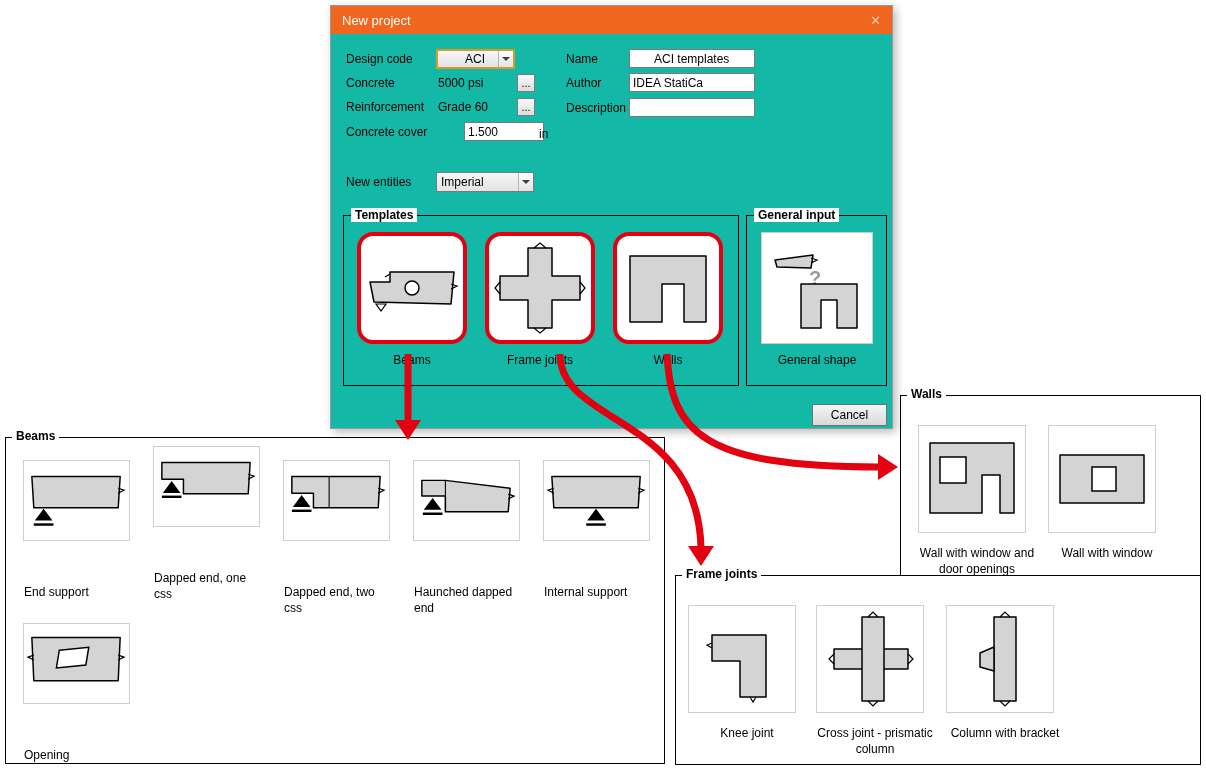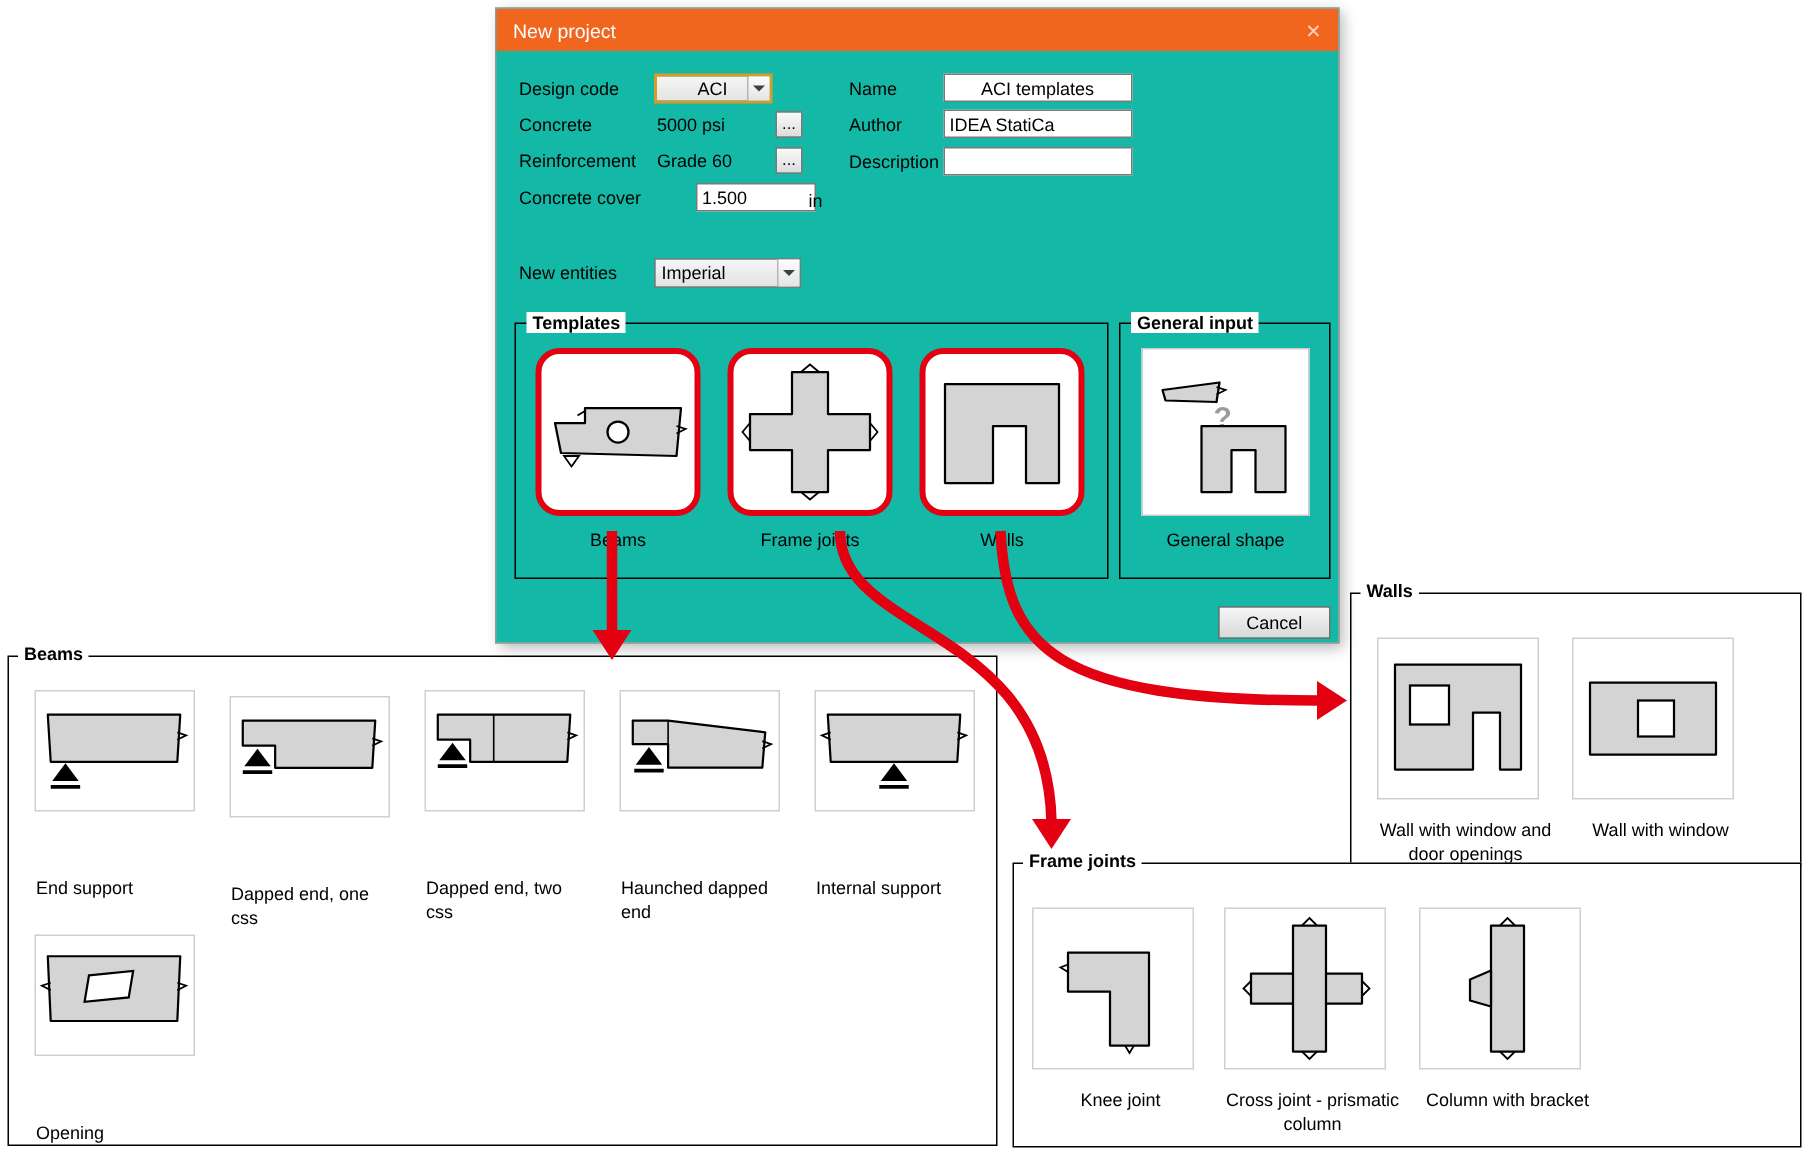--- a/index.html
+++ b/index.html
@@ -167,21 +167,21 @@
       <svg width="107" height="81" viewBox="0 0 107 81">
         <polygon class="shape" points="8,16 98,16 96,48 10,48"></polygon>
         <path class="tick" d="M96,28 l6,2 -6,3"></path>
         <polygon class="support" points="20,49 11,61 29,61"></polygon>
         <path class="gline" d="M10,65 H30"></path>
       </svg>
     </div>
     <div class="lab-b">End support</div>
   </div>
 
-  <div class="item" style="left:147px; top:26px;border-radius:32px;">
+  <div class="item" style="left:147px; top:8px;border-radius:32px;">
     <div class="card b">
       <svg width="107" height="81" viewBox="0 0 107 81">
         <polygon class="shape" points="8,16 98,16 96,48 30,48 30,33 8,33"></polygon>
         <path class="tick" d="M96,28 l6,2 -6,3"></path>
         <polygon class="support" points="18,35 9,47 27,47"></polygon>
         <path class="gline" d="M8,51 H28"></path>
       </svg>
     </div>
     <div class="lab-b">Dapped end, one css</div>
   </div>

